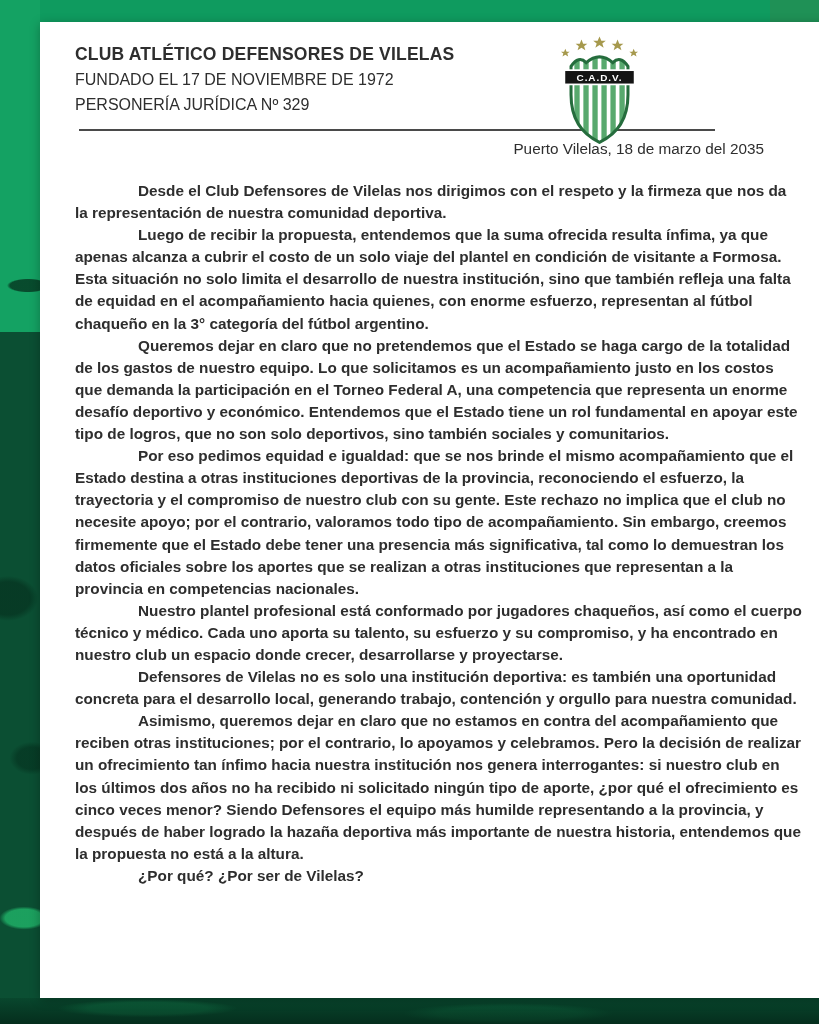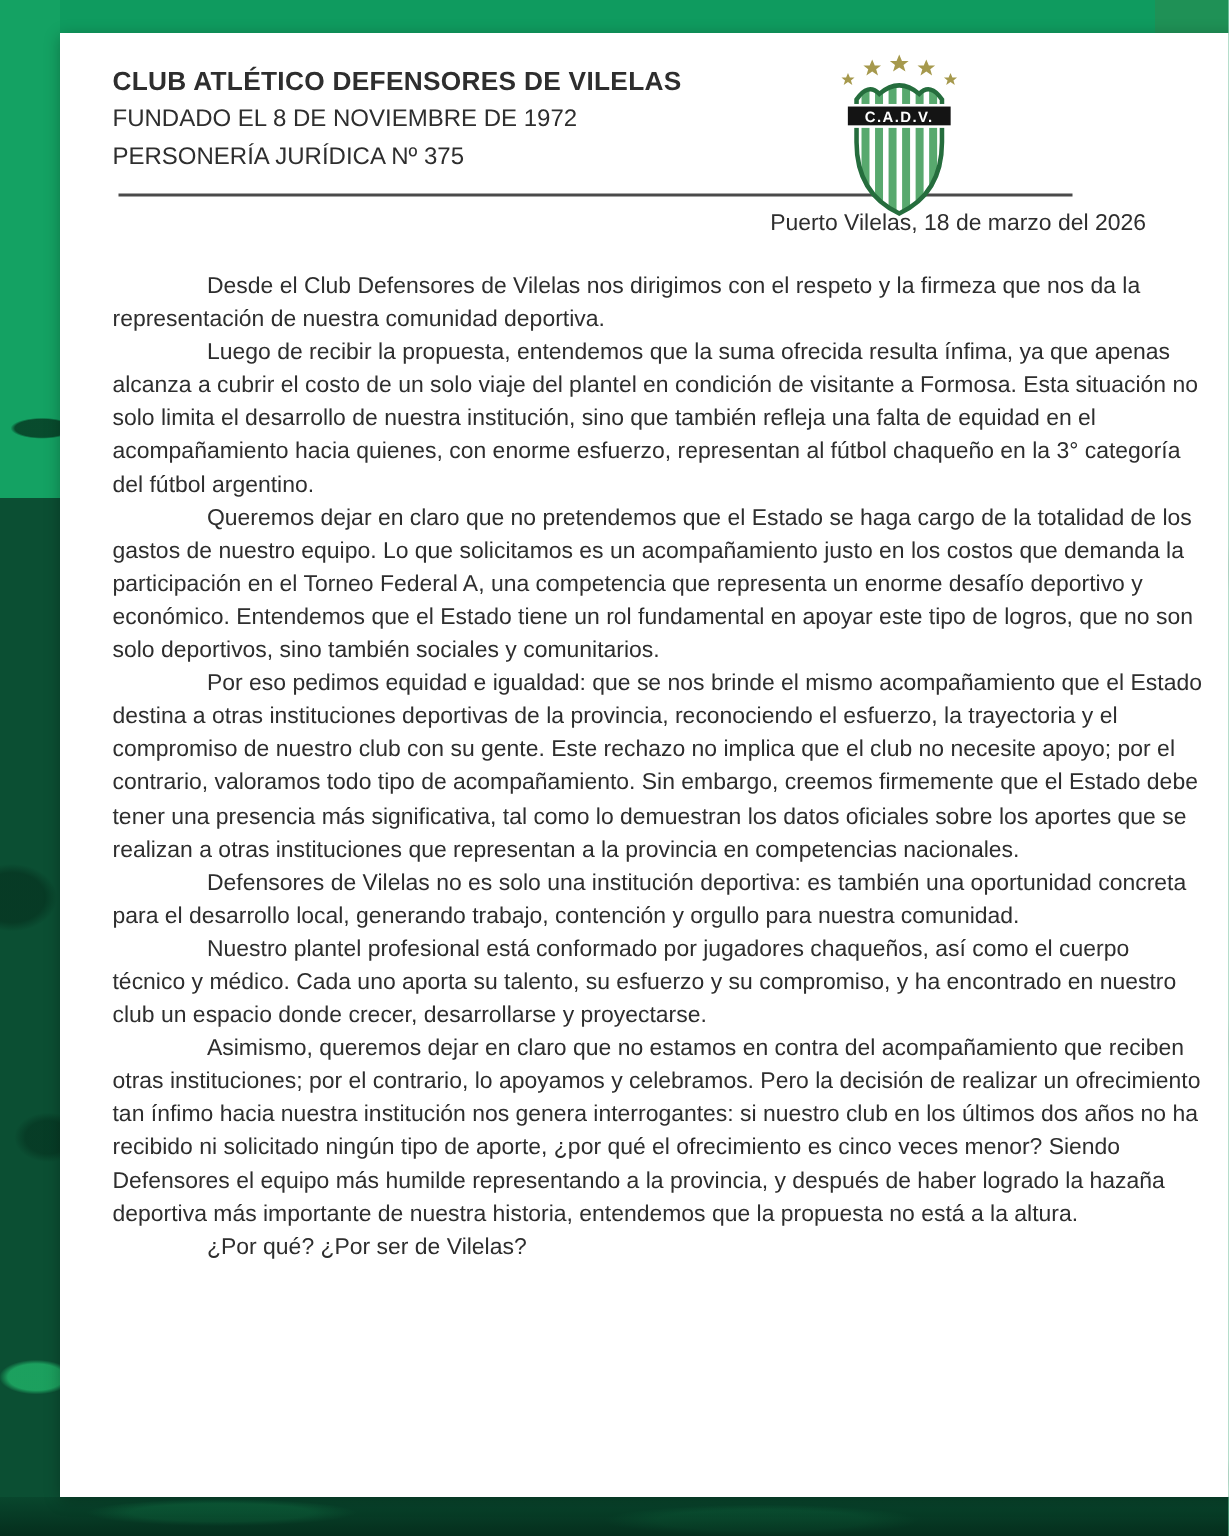--- a/index.html
+++ b/index.html
@@ -55,37 +55,37 @@
   .letterhead{position:relative;}
   .club-name{font-size:17.5px;font-weight:bold;line-height:25px;letter-spacing:.2px;}
   .club-sub{font-size:16px;line-height:25px;}
   .crest{position:absolute;right:155px;top:-6px;width:95px;height:112px;}
   .rule{border:0;border-top:2px solid #4a4a4a;margin:12px 0 0 4px;width:636px;}
   .dateline{margin-top:7px;text-align:right;padding-right:38px;font-size:15.3px;line-height:21px;}
   .subject{margin-top:27px;font-size:15.3px;line-height:21px;}
   .body{margin-top:21px;}
   .body p{
     margin:0;font-size:15.3px;line-height:22.1px;
-    text-indent:63px;text-align:left;
+    text-indent:63px;text-align:left;font-weight:bold;
   }
 </style>
 </head>
 <body>
 
 <div class="photo-strip photo-left-top"></div>
 <div class="photo-strip photo-left-bottom"></div>
 <div class="photo-strip photo-right"></div>
 <div class="photo-strip photo-bottom"></div>
 
 <div class="doc">
 
   <div class="letterhead">
     <div class="club-name">CLUB ATLÉTICO DEFENSORES DE VILELAS</div>
-    <div class="club-sub">FUNDADO EL 8 DE NOVIEMBRE DE 1972</div>
-    <div class="club-sub">PERSONERÍA JURÍDICA Nº 375</div>
+    <div class="club-sub">FUNDADO EL 17 DE NOVIEMBRE DE 1972</div>
+    <div class="club-sub">PERSONERÍA JURÍDICA Nº 329</div>
 
     <svg class="crest" viewBox="0 0 100 118" xmlns="http://www.w3.org/2000/svg">
 
       <g fill="#a6994d">
         <polygon points="0,-1 0.29,-0.31 1,-0.31 0.45,0.12 0.66,0.81 0,0.38 -0.66,0.81 -0.45,0.12 -1,-0.31 -0.29,-0.31" transform="translate(14 18) scale(4.6)"></polygon>
         <polygon points="0,-1 0.29,-0.31 1,-0.31 0.45,0.12 0.66,0.81 0,0.38 -0.66,0.81 -0.45,0.12 -1,-0.31 -0.29,-0.31" transform="translate(31 10) scale(6.2)"></polygon>
         <polygon points="0,-1 0.29,-0.31 1,-0.31 0.45,0.12 0.66,0.81 0,0.38 -0.66,0.81 -0.45,0.12 -1,-0.31 -0.29,-0.31" transform="translate(50 7) scale(6.6)"></polygon>
         <polygon points="0,-1 0.29,-0.31 1,-0.31 0.45,0.12 0.66,0.81 0,0.38 -0.66,0.81 -0.45,0.12 -1,-0.31 -0.29,-0.31" transform="translate(69 10) scale(6.2)"></polygon>
         <polygon points="0,-1 0.29,-0.31 1,-0.31 0.45,0.12 0.66,0.81 0,0.38 -0.66,0.81 -0.45,0.12 -1,-0.31 -0.29,-0.31" transform="translate(86 18) scale(4.6)"></polygon>
       </g>
@@ -108,27 +108,27 @@
 
       <g>
         <rect x="13" y="36" width="74" height="15" fill="#141414" stroke="#ffffff" stroke-width="1.8"></rect>
         <text x="50" y="47.6" text-anchor="middle" font-family="Liberation Sans, DejaVu Sans, sans-serif" font-size="10.5" font-weight="bold" letter-spacing="1" fill="#ffffff">C.A.D.V.</text>
       </g>
     </svg>
   </div>
 
   <hr class="rule">
 
-  <div class="dateline">Puerto Vilelas, 18 de marzo del 2026</div>
+  <div class="dateline">Puerto Vilelas, 18 de marzo del 2035</div>
 
 
   <div class="body">
     <p>Desde el Club Defensores de Vilelas nos dirigimos con el respeto y la firmeza que nos da la representación de nuestra comunidad deportiva.</p>
     <p>Luego de recibir la propuesta, entendemos que la suma ofrecida resulta ínfima, ya que apenas alcanza a cubrir el costo de un solo viaje del plantel en condición de visitante a Formosa. Esta situación no solo limita el desarrollo de nuestra institución, sino que también refleja una falta de equidad en el acompañamiento hacia quienes, con enorme esfuerzo, representan al fútbol chaqueño en la 3° categoría del fútbol argentino.</p>
     <p>Queremos dejar en claro que no pretendemos que el Estado se haga cargo de la totalidad de los gastos de nuestro equipo. Lo que solicitamos es un acompañamiento justo en los costos que demanda la participación en el Torneo Federal A, una competencia que representa un enorme desafío deportivo y económico. Entendemos que el Estado tiene un rol fundamental en apoyar este tipo de logros, que no son solo deportivos, sino también sociales y comunitarios.</p>
     <p>Por eso pedimos equidad e igualdad: que se nos brinde el mismo acompañamiento que el Estado destina a otras instituciones deportivas de la provincia, reconociendo el esfuerzo, la trayectoria y el compromiso de nuestro club con su gente. Este rechazo no implica que el club no necesite apoyo; por el contrario, valoramos todo tipo de acompañamiento. Sin embargo, creemos firmemente que el Estado debe tener una presencia más significativa, tal como lo demuestran los datos oficiales sobre los aportes que se realizan a otras instituciones que representan a la provincia en competencias nacionales.</p>
+    <p>Nuestro plantel profesional está conformado por jugadores chaqueños, así como el cuerpo técnico y médico. Cada uno aporta su talento, su esfuerzo y su compromiso, y ha encontrado en nuestro club un espacio donde crecer, desarrollarse y proyectarse.</p>
     <p>Defensores de Vilelas no es solo una institución deportiva: es también una oportunidad concreta para el desarrollo local, generando trabajo, contención y orgullo para nuestra comunidad.</p>
-    <p>Nuestro plantel profesional está conformado por jugadores chaqueños, así como el cuerpo técnico y médico. Cada uno aporta su talento, su esfuerzo y su compromiso, y ha encontrado en nuestro club un espacio donde crecer, desarrollarse y proyectarse.</p>
     <p>Asimismo, queremos dejar en claro que no estamos en contra del acompañamiento que reciben otras instituciones; por el contrario, lo apoyamos y celebramos. Pero la decisión de realizar un ofrecimiento tan ínfimo hacia nuestra institución nos genera interrogantes: si nuestro club en los últimos dos años no ha recibido ni solicitado ningún tipo de aporte, ¿por qué el ofrecimiento es cinco veces menor? Siendo Defensores el equipo más humilde representando a la provincia, y después de haber logrado la hazaña deportiva más importante de nuestra historia, entendemos que la propuesta no está a la altura.</p>
     <p>¿Por qué? ¿Por ser de Vilelas?</p>
   </div>
 
 </div>
 
 </body></html>

